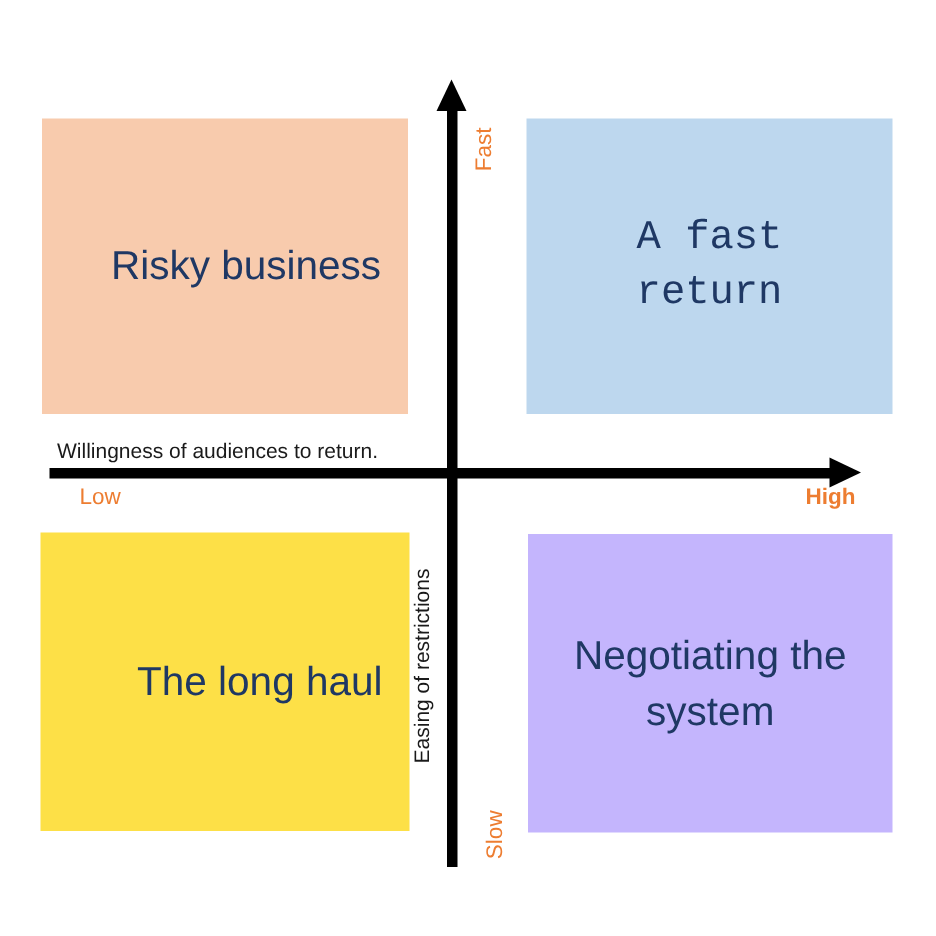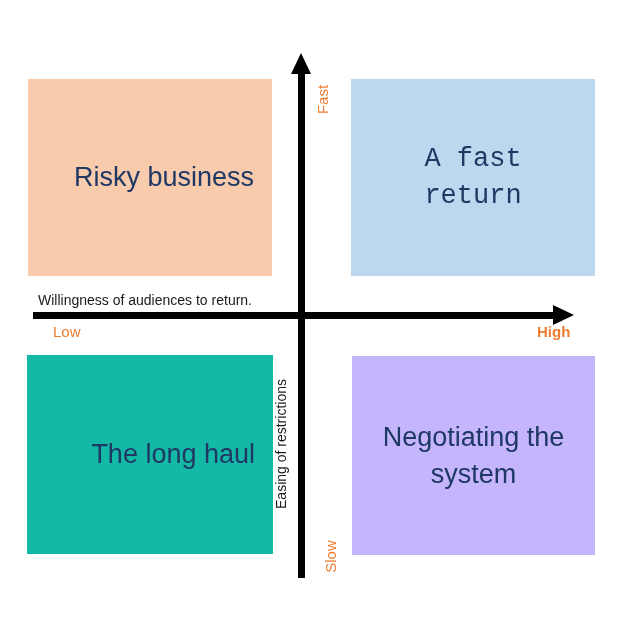--- a/index.html
+++ b/index.html
@@ -112,21 +112,21 @@
 <div class="canvas">
 
   <div class="quad q-tl" style="background-color: rgb(248, 203, 173);">
     <span class="quad-label">Risky business</span>
   </div>
 
   <div class="quad q-tr" style="background-color: rgb(189, 215, 238);">
     <span class="quad-label">A fast return</span>
   </div>
 
-  <div class="quad q-bl" style="background-color: #14b8a6;">
+  <div class="quad q-bl" style="background-color: #fde047;">
     <span class="quad-label">The long haul</span>
   </div>
 
   <div class="quad q-br" style="background-color: #c4b5fd;">
     <span class="quad-label">Negotiating the system</span>
   </div>
 
   <div class="axis-v"></div>
   <div class="arrowhead-up"></div>
   <div class="axis-h"></div>

